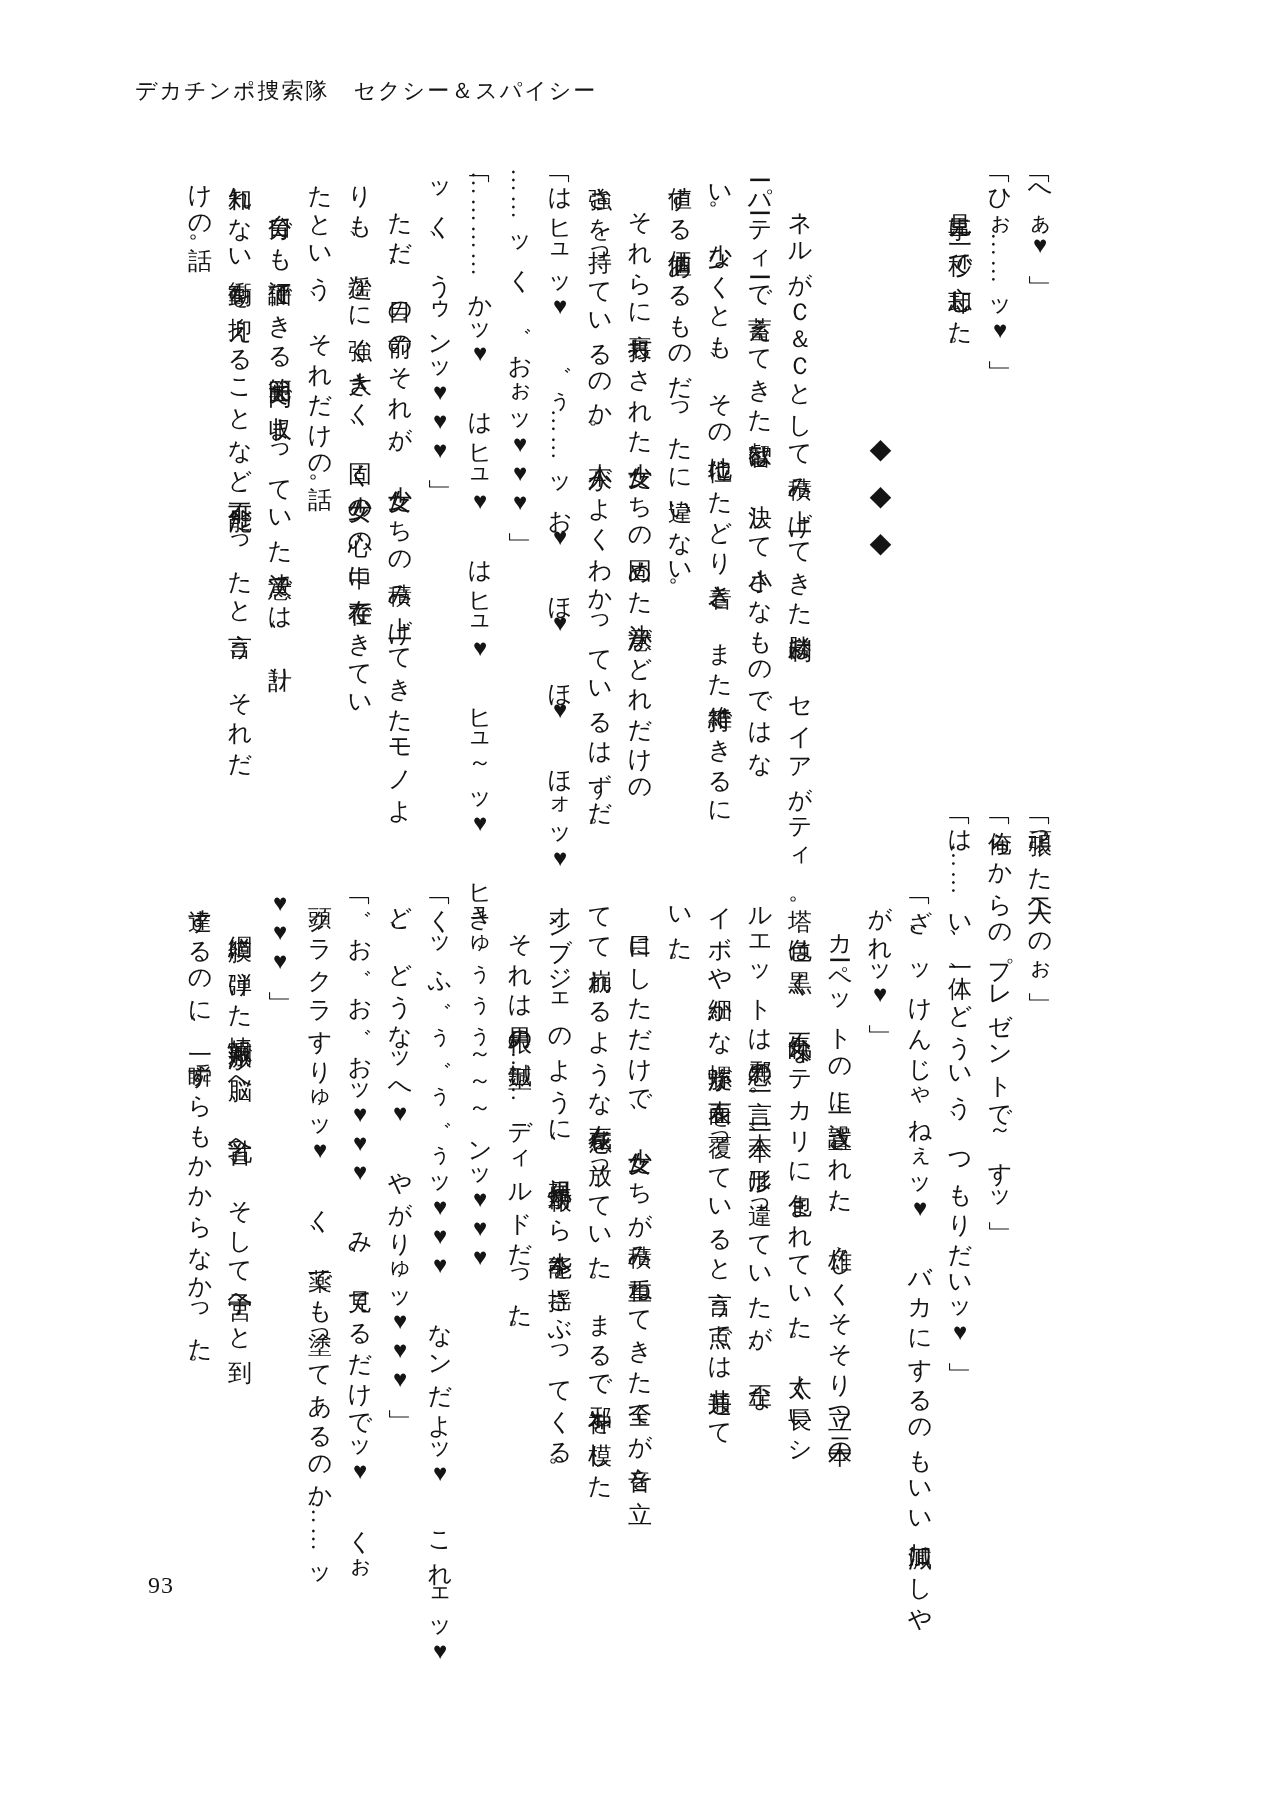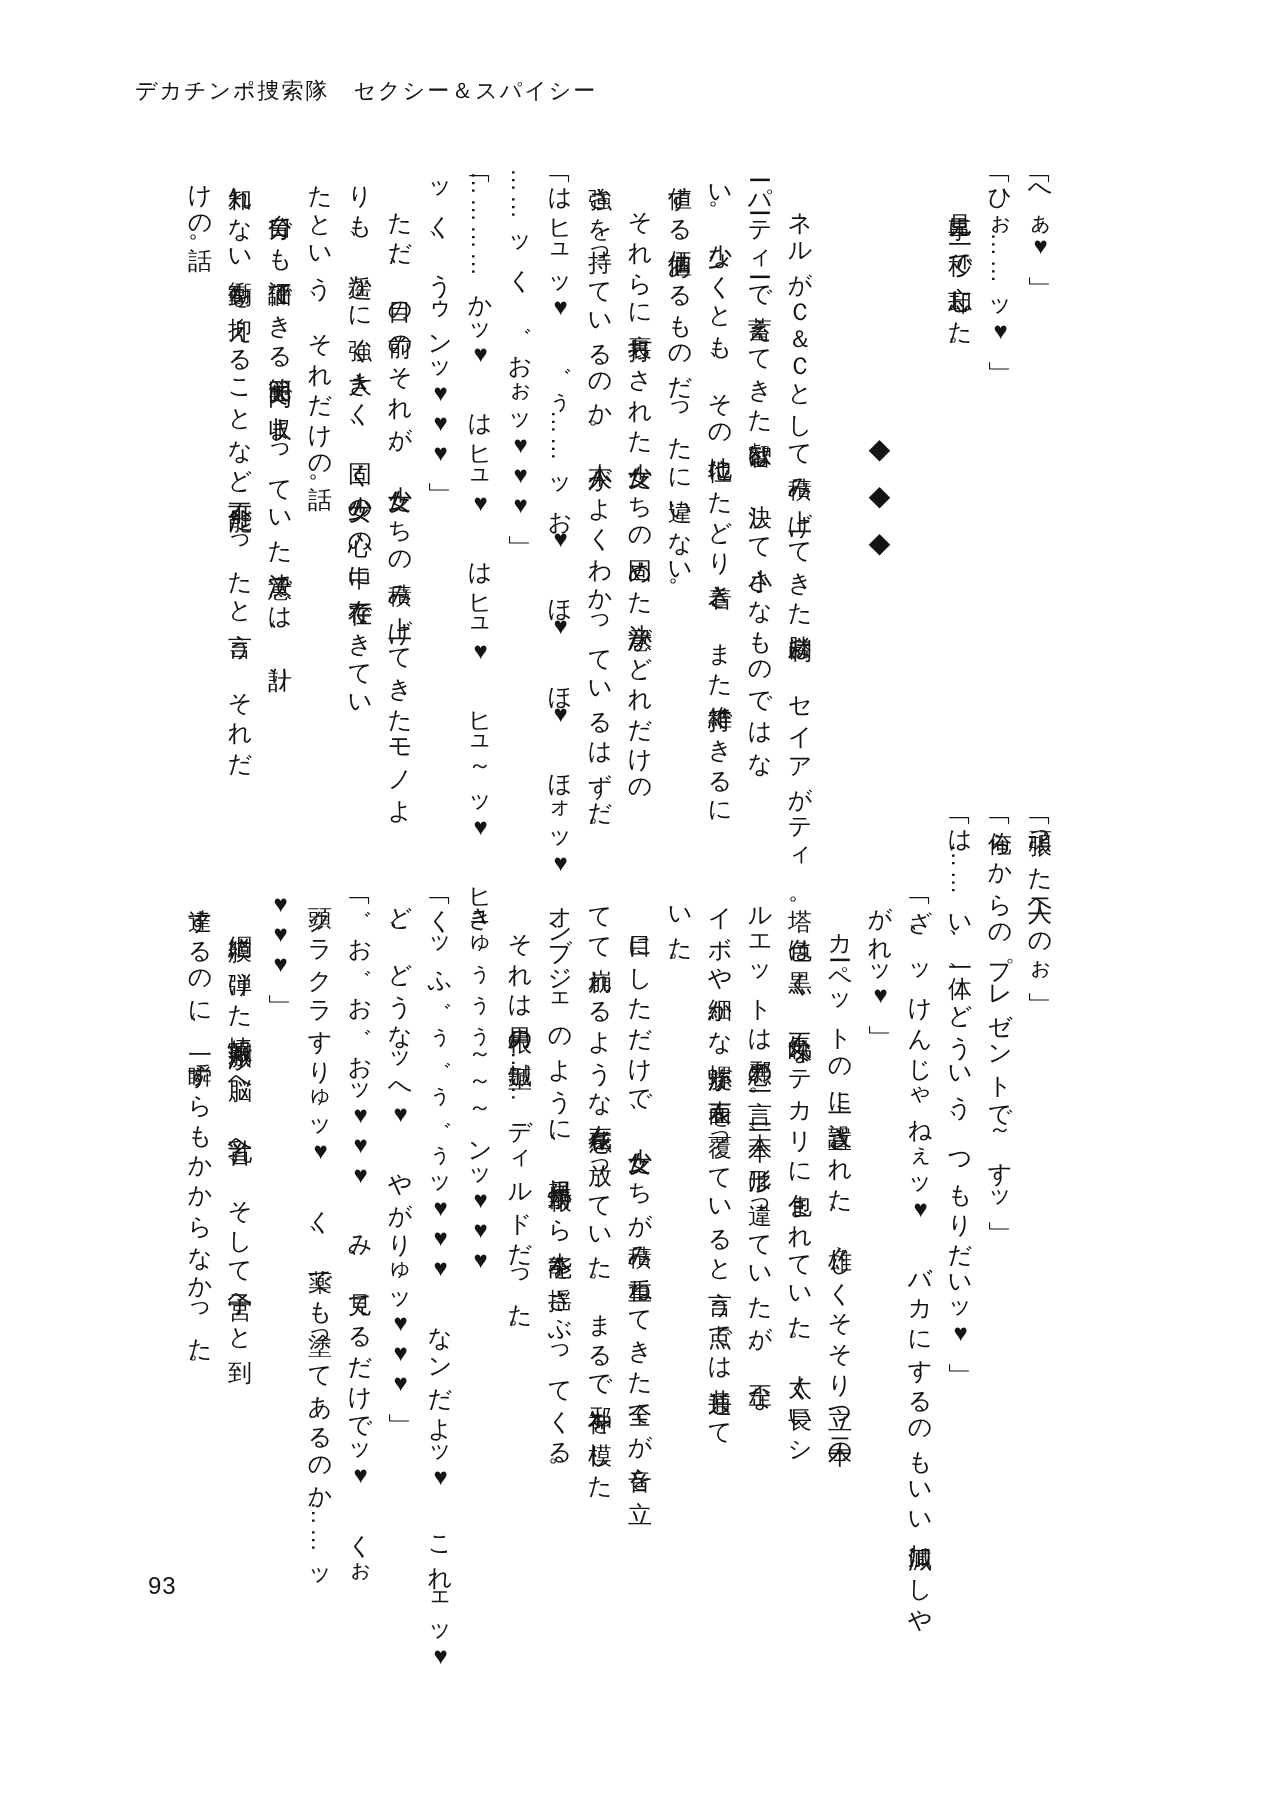--- a/index.html
+++ b/index.html
@@ -7,21 +7,21 @@
     padding: 0;
     background: #e8e8e8;
   }
   .page {
     position: relative;
     width: 1280px;
     height: 1795px;
     margin: 0 auto;
     background: #ffffff;
     color: #141414;
-    font-family: Liberation Sans, sans-serif;
+    font-family: Liberation Serif, serif;
     overflow: hidden;
   }
   .running-head {
     position: absolute;
     left: 135px;
     top: 76px;
     font-size: 22px;
     letter-spacing: 2px;
     white-space: nowrap;
   }

